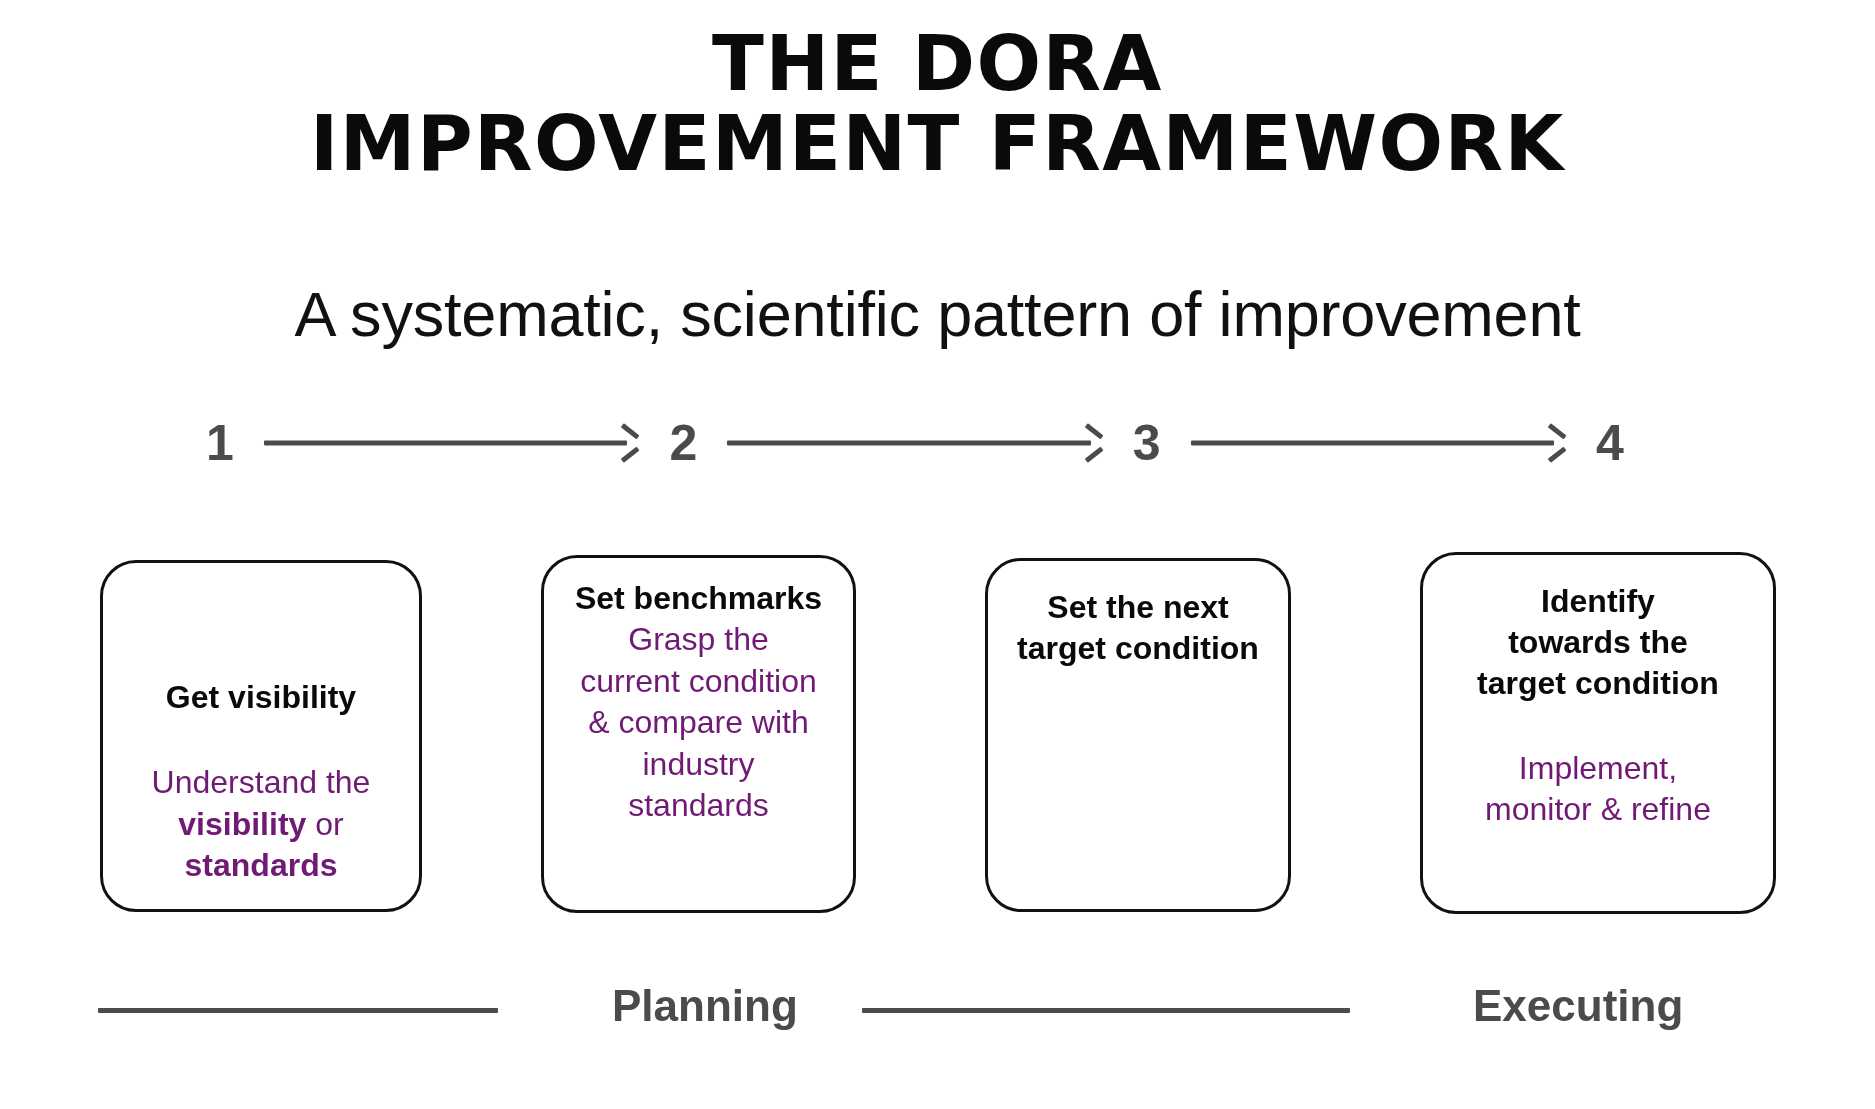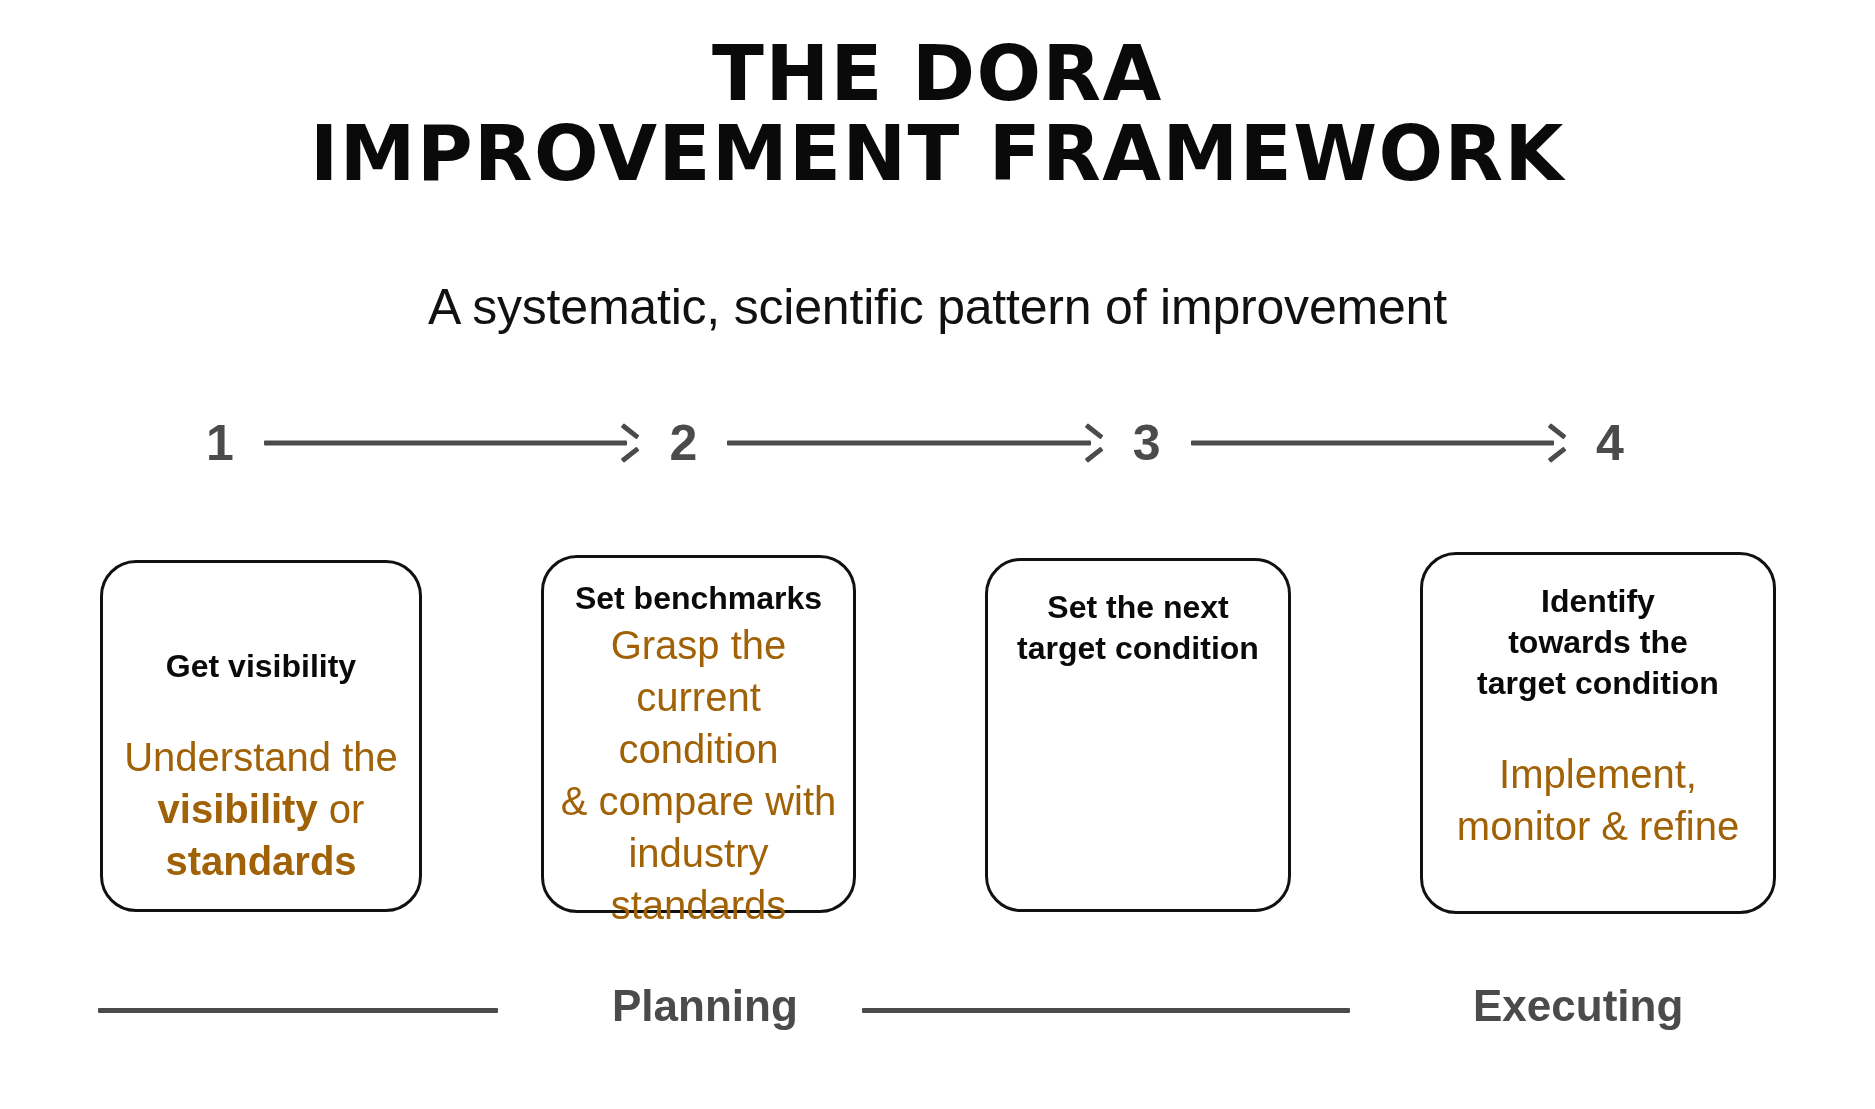--- a/index.html
+++ b/index.html
@@ -19,41 +19,40 @@
     background: #ffffff;
   }
 
   
   .title-block {
     position: absolute;
     top: 24px;
     left: 0;
     width: 1875px;
     text-align: center;
-    margin-top: 10px;
   }
   .title-line {
     font-family: "DejaVu Sans", sans-serif;
     font-weight: 700;
     color: #0a0a0a;
     letter-spacing: 1.5px;
     line-height: 1.05;
     text-transform: uppercase;
   }
   .title-line-1 { font-size: 76px; }
   .title-line-2 { font-size: 76px; }
 
   .subtitle {
     position: absolute;
     top: 278px;
     left: 0;
     width: 1875px;
     text-align: center;
     font-family: "Liberation Sans", sans-serif;
-    font-size: 50px;
+    font-size: 63px;
     font-weight: 400;
     color: #111111;
     letter-spacing: -0.2px;
   }
 
   
   .steps-row {
     position: absolute;
     top: 412px;
     left: 200px;
@@ -131,23 +130,23 @@
   .card-title {
     font-family: "Liberation Sans", sans-serif;
     font-weight: 700;
     font-size: 32px;
     line-height: 1.28;
     color: #0a0a0a;
   }
   .card-body {
     font-family: "Liberation Sans", sans-serif;
     font-weight: 400;
-    font-size: 40px;
+    font-size: 32px;
     line-height: 1.3;
-    color: #a16207;
+    color: #701a75;
   }
   .card-body b { font-weight: 700; }
   .card-gap-lg { height: 44px; }
 
   #card-1 { left: 100px;  top: 560px; width: 322px; height: 352px; justify-content: flex-end; padding-top: 48px; }
   #card-2 { left: 541px;  top: 555px; width: 315px; height: 358px; justify-content: flex-start; padding-top: 20px; }
   #card-3 { left: 985px;  top: 558px; width: 306px; height: 354px; justify-content: flex-start; padding-top: 26px; }
   #card-4 { left: 1420px; top: 552px; width: 356px; height: 362px; justify-content: flex-start; padding-top: 26px; }
 
   

